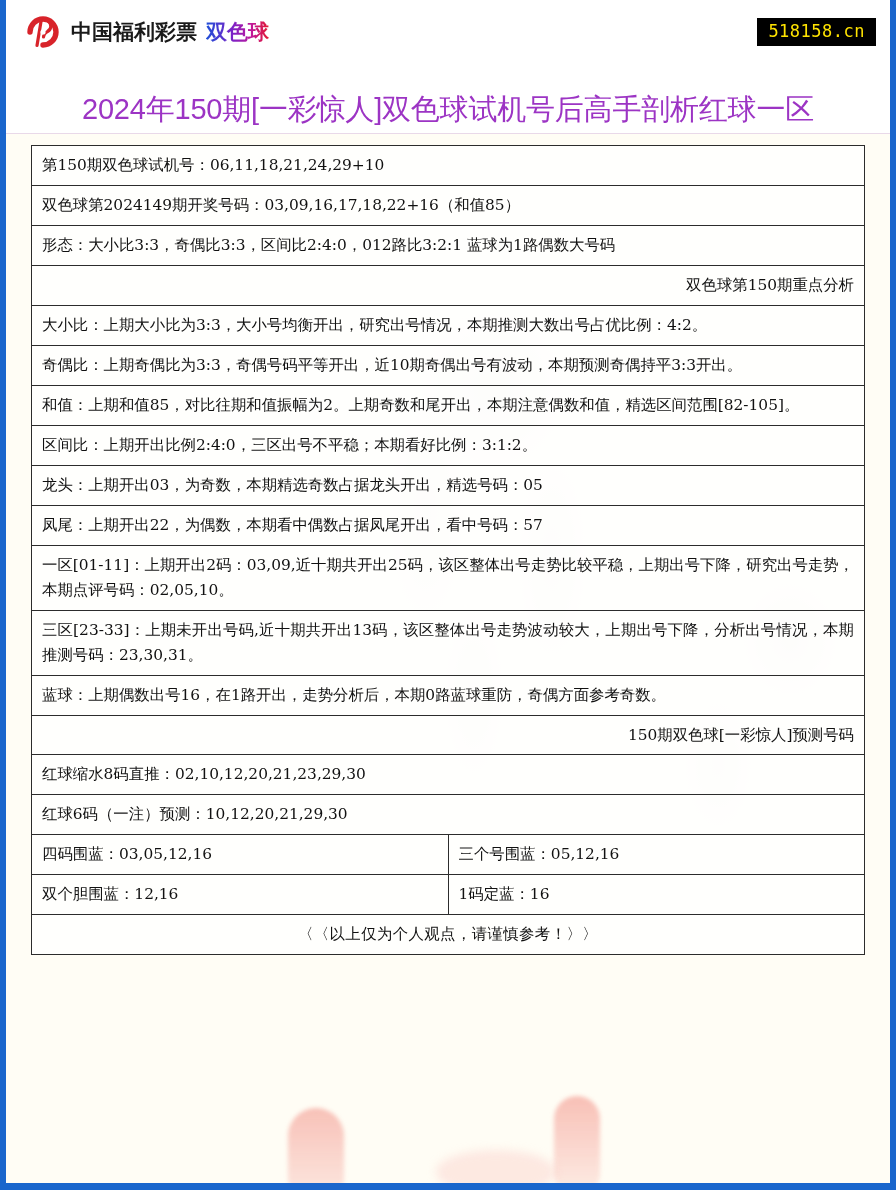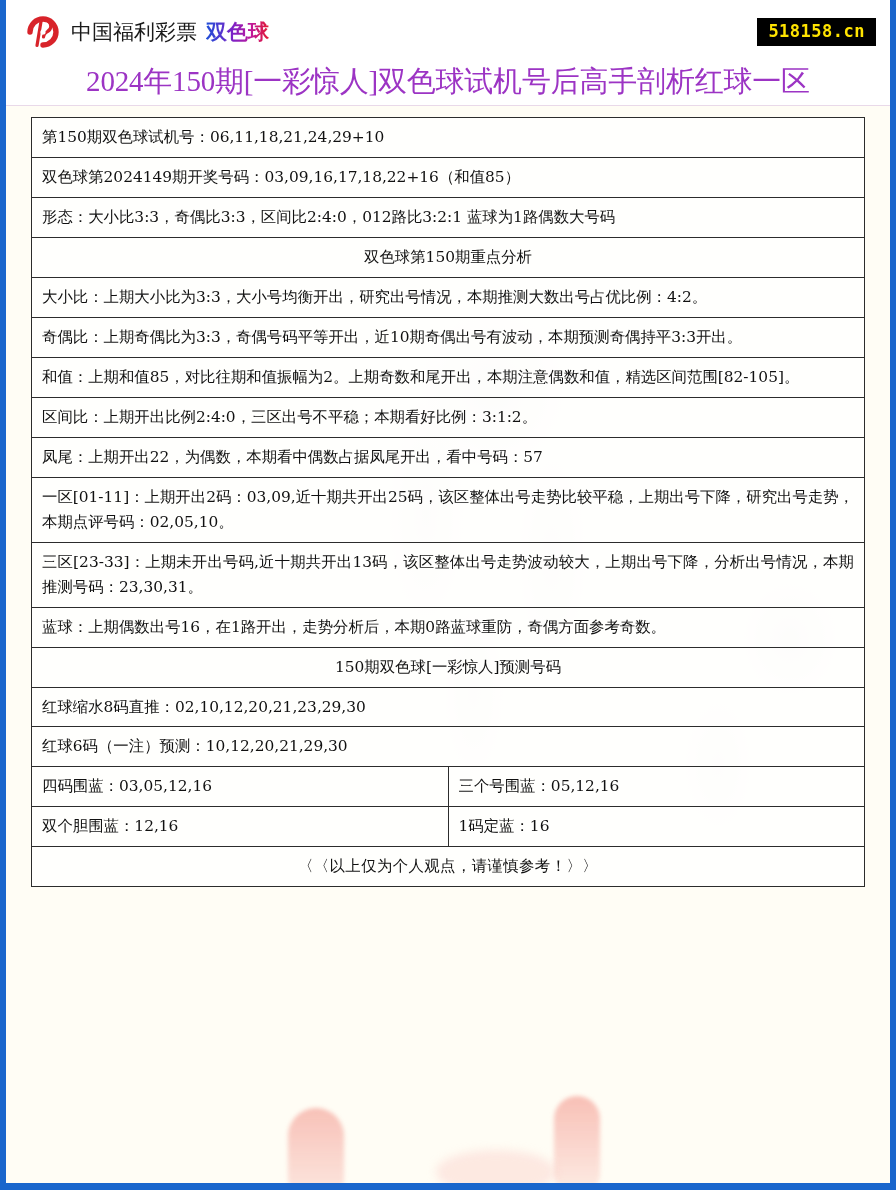--- a/index.html
+++ b/index.html
@@ -88,21 +88,21 @@
   .cwl-mark {
     width: 38px; height: 38px;
     position: relative;
     flex: 0 0 auto;
   }
   .cwl-mark svg { display: block; }
 
   .brand-cn {
     font-family: "DejaVu Sans", "Liberation Sans", sans-serif;
     font-size: 21px;
-    font-weight: normal;
+    font-weight: bold;
     color: #1a1a1a;
     letter-spacing: 0px;
     white-space: nowrap;
   }
   .brand-ssq {
     font-family: "DejaVu Sans", "Liberation Sans", sans-serif;
     font-size: 21px;
     font-weight: bold;
     white-space: nowrap;
     background: linear-gradient(90deg, #1d4fd8 0%, #7b22c7 42%, #c0189a 72%, #e2192f 100%);
@@ -110,44 +110,45 @@
     background-clip: text;
     color: transparent;
   }
 
   .site-badge {
     margin-left: auto;
     background: #000000;
     color: #ffe400;
     font-family: "DejaVu Sans Mono", "Liberation Mono", monospace;
     font-size: 17px;
-    font-weight: bold;
+    font-weight: normal;
     letter-spacing: .5px;
     padding: 5px 11px 6px;
     line-height: 1;
     white-space: nowrap;
   }
 
   
   .title-wrap {
     position: relative;
     z-index: 2;
     background: #ffffff;
     padding: 1px 10px 7px;
     border-bottom: 1px solid #e9d9e9;
   }
   .page-title {
-    font-family: Liberation Serif, serif;
+    font-family: Liberation Sans, sans-serif;
     font-size: 29px;
     font-weight: normal;
     color: #9c34c4;
     text-align: center;
     line-height: 1.18;
     white-space: nowrap;
     letter-spacing: -0.2px;
+    margin-top: 28px;
   }
 
   
   .table-wrap {
     position: relative;
     z-index: 2;
     padding: 11px 25px 0 25px;
   }
 
   table.data {
@@ -165,21 +166,21 @@
     line-height: 1.62;
     padding: 7px 10px;
     background: rgba(255,255,255,0.80);
     vertical-align: middle;
     word-break: break-all;
   }
 
   td.c  { }
   td.j  { text-align: justify; text-align-last: left; }
   td.hd {
-    text-align: center;
+    text-align: right;
     background: rgba(244,244,244,0.86);
     font-weight: normal;
   }
   td.half { width: 50%; text-align: left; }
   td.foot { text-align: center; letter-spacing: .4px; }
 </style>
 </head>
 <body>
 
 <div class="page">
@@ -231,20 +232,23 @@
         <tr>
           <td class="j" colspan="2">奇偶比：上期奇偶比为3:3，奇偶号码平等开出，近10期奇偶出号有波动，本期预测奇偶持平3:3开出。</td>
         </tr>
         <tr>
           <td class="j" colspan="2">和值：上期和值85，对比往期和值振幅为2。上期奇数和尾开出，本期注意偶数和值，精选区间范围[82-105]。</td>
         </tr>
         <tr>
           <td class="c" colspan="2">区间比：上期开出比例2:4:0，三区出号不平稳；本期看好比例：3:1:2。</td>
         </tr>
         <tr>
+          <td class="c" colspan="2">龙头：上期开出03，为奇数，本期精选奇数占据龙头开出，精选号码：05</td>
+        </tr>
+        <tr>
           <td class="c" colspan="2">凤尾：上期开出22，为偶数，本期看中偶数占据凤尾开出，看中号码：57</td>
         </tr>
         <tr>
           <td class="j" colspan="2">一区[01-11]：上期开出2码：03,09,近十期共开出25码，该区整体出号走势比较平稳，上期出号下降，研究出号走势，本期点评号码：02,05,10。</td>
         </tr>
         <tr>
           <td class="j" colspan="2">三区[23-33]：上期未开出号码,近十期共开出13码，该区整体出号走势波动较大，上期出号下降，分析出号情况，本期推测号码：23,30,31。</td>
         </tr>
         <tr>
           <td class="c" colspan="2">蓝球：上期偶数出号16，在1路开出，走势分析后，本期0路蓝球重防，奇偶方面参考奇数。</td>

